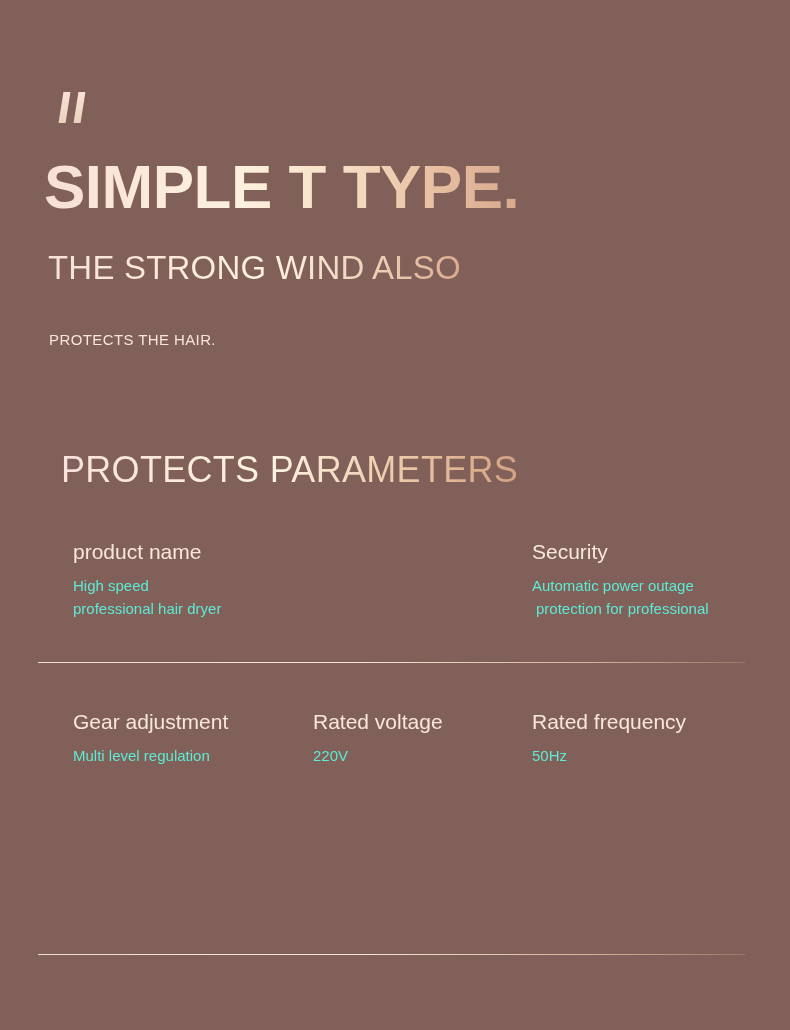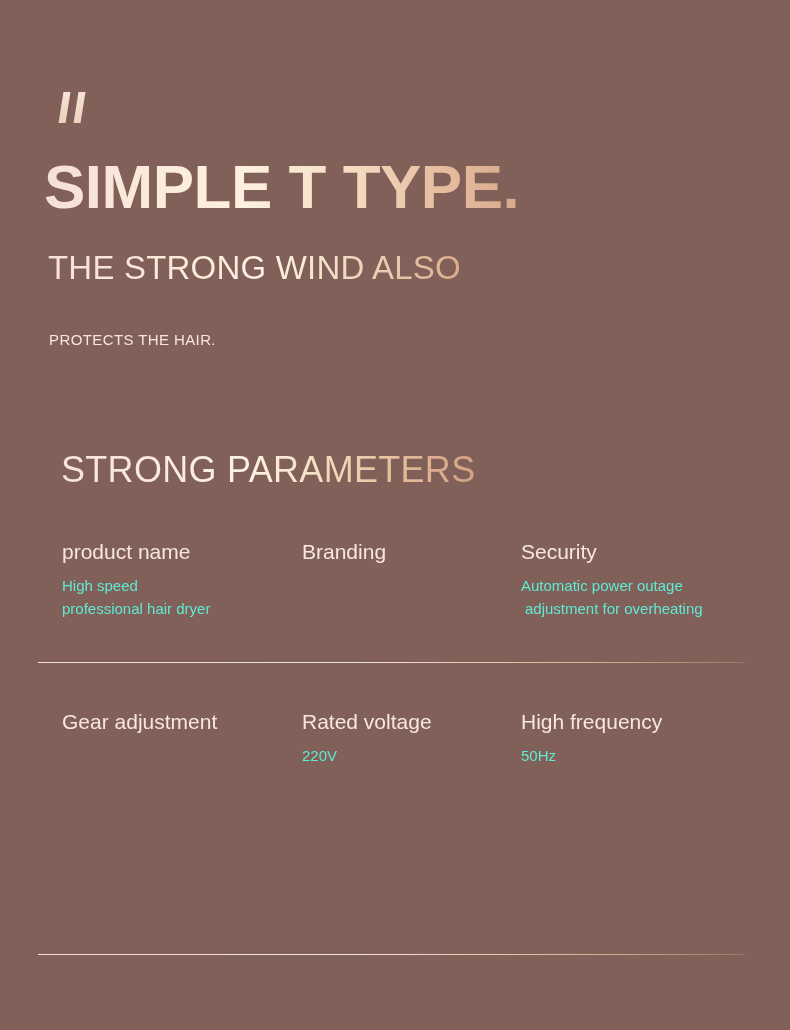--- a/index.html
+++ b/index.html
@@ -128,20 +128,21 @@
 
   .spec-row {
     position: relative;
     height: 122px;
   }
   .spec-row.r2 { height: 130px; }
 
   .spec-cell {
     position: absolute;
     top: 0;
+    margin-left: 11px;
   }
   .spec-cell.c1 { left: 62px; width: 240px; }
   .spec-cell.c2 { left: 302px; width: 220px; }
   .spec-cell.c3 { left: 521px; width: 255px; }
 
   .spec-label {
     font-size: 21px;
     color: #f7e7dc;
     line-height: 1.15;
     margin: 0 0 10px 0;
@@ -179,57 +180,59 @@
     <span class="bar b2"></span>
   </div>
 
   <div class="title-main">SIMPLE T TYPE.</div>
 
   <div class="title-sub">THE STRONG WIND ALSO</div>
 
   <div class="title-tag">PROTECTS THE HAIR.</div>
 </div>
 
-<div class="section-heading">STRONG PARAMETERS</div>
+<div class="section-heading">PROTECTS PARAMETERS</div>
 
 <div class="spec-table">
 
   <div class="spec-row r1">
     <div class="spec-cell c1">
       <div class="spec-label">product name</div>
       <div class="spec-value">
         <span>High speed</span><br>
         <span>professional hair dryer</span>
       </div>
     </div>
     <div class="spec-cell c2">
-      <div class="spec-label">Branding</div>
     </div>
     <div class="spec-cell c3">
       <div class="spec-label">Security</div>
       <div class="spec-value">
         <span>Automatic power outage</span><br>
-        <span class="indent">adjustment for overheating</span>
+        <span class="indent">protection for professional</span>
       </div>
     </div>
     <div class="divider d1"></div>
   </div>
 
   <div class="spec-row r2" style="top:0">
     <div class="spec-cell c1" style="top:48px">
       <div class="spec-label">Gear adjustment</div>
+      <div class="spec-value">
+        <span>Multi level regulation</span>
+      </div>
     </div>
     <div class="spec-cell c2" style="top:48px">
       <div class="spec-label">Rated voltage</div>
       <div class="spec-value">
         <span>220V</span>
       </div>
     </div>
     <div class="spec-cell c3" style="top:48px">
-      <div class="spec-label">High frequency</div>
+      <div class="spec-label">Rated frequency</div>
       <div class="spec-value">
         <span>50Hz</span>
       </div>
     </div>
     <div class="divider d2"></div>
   </div>
 
   <div class="spec-row r3" style="top:0">
     
     

